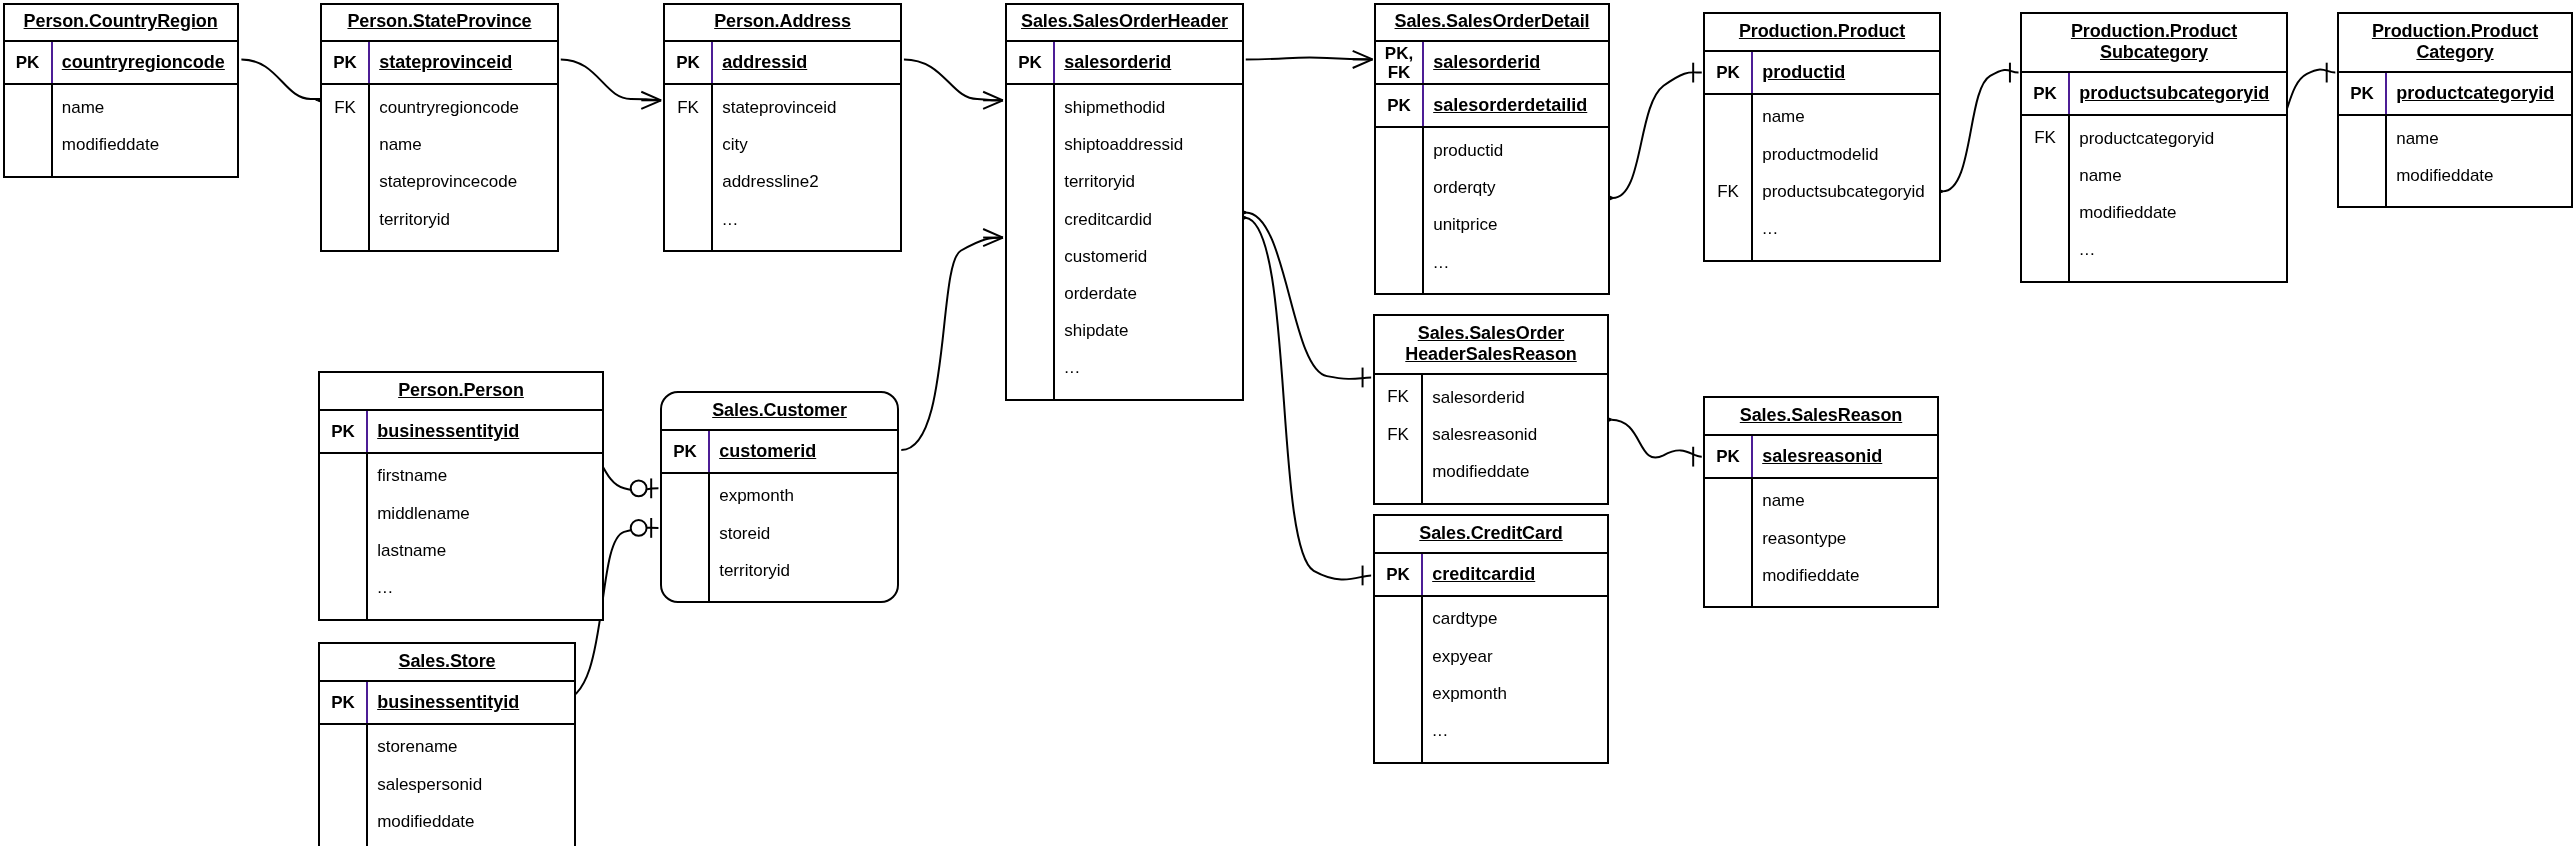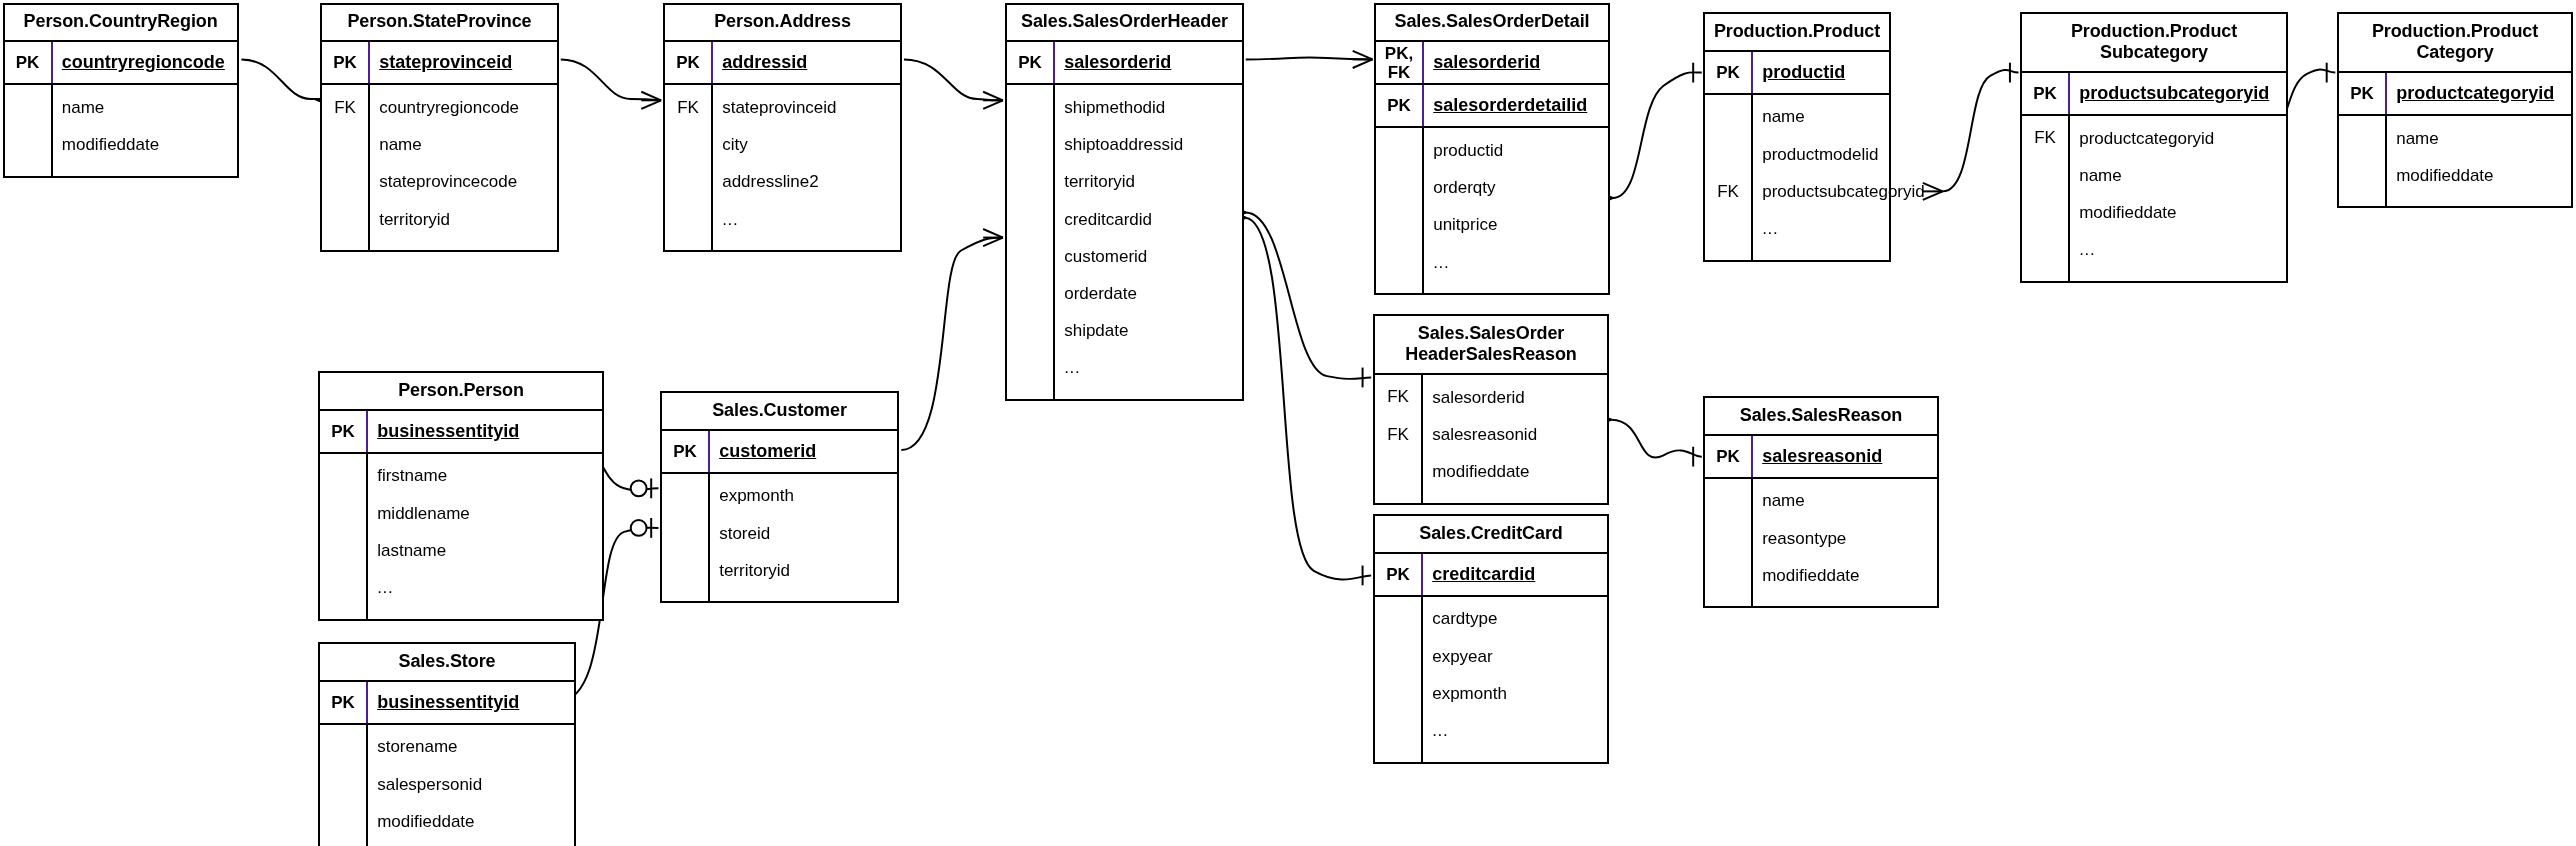--- a/index.html
+++ b/index.html
@@ -31,20 +31,21 @@
   }
   .ent-title {
     text-align: center;
     font-weight: bold;
     color: #000000;
     line-height: 1.18;
     padding: 6.6px 5.3px 8px 5.3px;
     border-bottom: 2px solid #000000;
     font-size: 18px;
     letter-spacing: -0.1px;
+    text-decoration: underline;
   }
   .key-row {
     display: flex;
     align-items: stretch;
     border-bottom: 2px solid #000000;
   }
   .key-row:last-child { border-bottom: none; }
   .kcol {
     width: 48px;
     flex: 0 0 48px;
@@ -317,21 +318,21 @@
         <div class="attr-block">
           <div class="attr-keycol"></div>
           <div class="attr-list">
             <div class="attr">productid</div>
             <div class="attr">orderqty</div>
             <div class="attr">unitprice</div>
             <div class="attr ellipsis">...</div>
           </div>
         </div>
       </div>
-      <div class="entity" style="left: 1703px; top: 12px; width: 188px; min-height: 243px;">
+      <div class="entity" style="left: 1703px; top: 12px; width: 238px; min-height: 243px;">
         <div class="ent-title">Production.Product</div>
         <div class="key-row">
           <div class="kcol">PK</div>
           <div class="kname">
             <span class="u">productid</span>
           </div>
         </div>
         <div class="attr-block">
           <div class="attr-keycol">
             <div class="fkmark" style="top: 87px;">FK</div>
@@ -393,21 +394,21 @@
         <div class="attr-block">
           <div class="attr-keycol"></div>
           <div class="attr-list">
             <div class="attr">firstname</div>
             <div class="attr">middlename</div>
             <div class="attr">lastname</div>
             <div class="attr ellipsis">...</div>
           </div>
         </div>
       </div>
-      <div class="entity" style="left: 660px; top: 391px; width: 239px; min-height: 206px;">
+      <div class="entity" style="left: 660px; top: 391px; width: 239px; min-height: 206px; border-radius: 18px;">
         <div class="ent-title">Sales.Customer</div>
         <div class="key-row">
           <div class="kcol">PK</div>
           <div class="kname">
             <span class="u">customerid</span>
           </div>
         </div>
         <div class="attr-block">
           <div class="attr-keycol"></div>
           <div class="attr-list">

